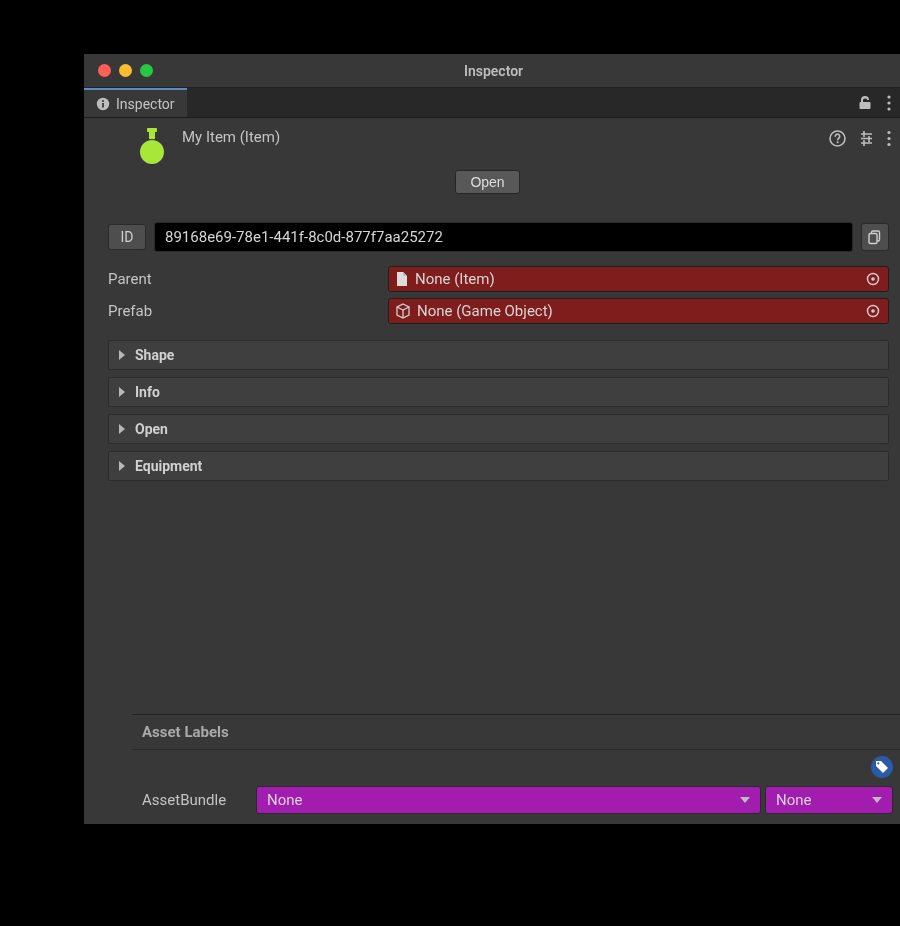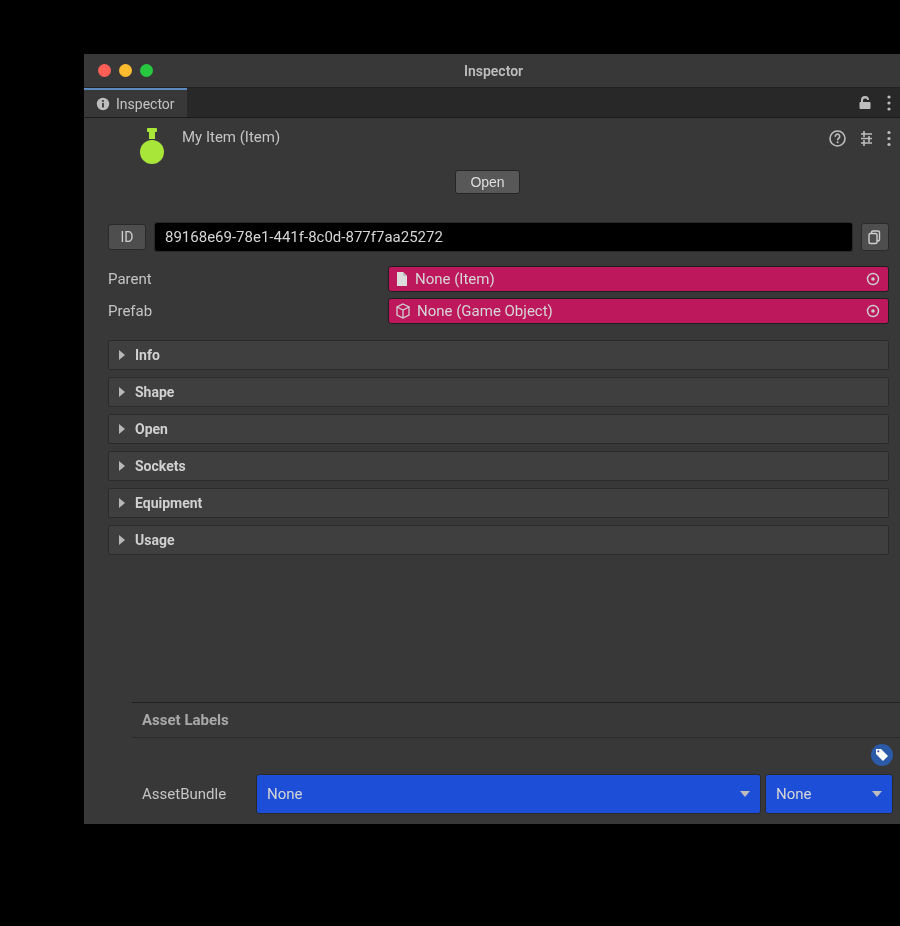--- a/index.html
+++ b/index.html
@@ -40,36 +40,36 @@
   
   .body { flex: 1; background: #383838; padding: 18px 14px 10px 24px; overflow: auto; }
   
   .idrow { display: flex; align-items: center; gap: 8px; margin-bottom: 14px; }
   .idlabel { background: #4e4e4e; border: 1px solid #2a2a2a; border-radius: 3px; padding: 4px 0; font-size: 14px; color: #d0d0d0; min-width: 38px; text-align: center; }
   .idfield { flex: 1; background: #000000; border: 1px solid #2a2a2a; border-radius: 3px; padding: 5px 10px; font-size: 15px; color: #d6d6d6; font-family: inherit; }
   .iconbtn { width: 28px; height: 28px; background: #4e4e4e; border: 1px solid #2a2a2a; border-radius: 3px; display: flex; align-items: center; justify-content: center; cursor: pointer; }
   
   .fieldrow { display: flex; align-items: center; margin-bottom: 6px; }
   .fieldrow .label { width: 280px; color: #c4c4c4; font-size: 15px; }
-  .objfield { flex: 1; display: flex; align-items: center; background: #be185d; border: 1px solid #1e1e1e; border-radius: 3px; padding: 3px 6px; gap: 6px; color: #d6d6d6; }
+  .objfield { flex: 1; display: flex; align-items: center; background: #7f1d1d; border: 1px solid #1e1e1e; border-radius: 3px; padding: 3px 6px; gap: 6px; color: #d6d6d6; }
   .objfield .val { flex: 1; font-size: 15px; }
   .picker { width: 18px; height: 18px; display:flex; align-items:center; justify-content:center; }
   
   .foldouts { margin-top: 16px; display: flex; flex-direction: column; gap: 7px; }
   .foldout { background: #3f3f3f; border: 1px solid #2b2b2b; border-radius: 2px; padding: 6px 10px; display: flex; align-items: center; gap: 10px; cursor: pointer; }
   .foldout .tri { width: 0; height: 0; border-top: 5px solid transparent; border-bottom: 5px solid transparent; border-left: 6px solid #b8b8b8; }
   .foldout .name { font-weight: 700; color: #d0d0d0; font-size: 14px; }
   
   .footer { background: #383838; border-top: 1px solid #222; margin-left: 48px; }
   .assetlabels { padding: 8px 10px; font-weight: 700; color: #a9a9a9; border-bottom: 1px solid #2a2a2a; }
   .tagrow { display: flex; justify-content: flex-end; padding: 6px 10px 4px 10px; }
   .tagbtn { width: 22px; height: 22px; border-radius: 50%; background: #2a5aa8; display:flex; align-items:center; justify-content:center; cursor:pointer; }
   .bundlerow { display: flex; align-items: center; gap: 4px; padding: 4px 10px 10px 10px; }
   .bundlerow .lbl { width: 110px; color: #c4c4c4; }
-  .dropdown { background: #1d4ed8; border: 1px solid #2a2a2a; border-radius: 3px; padding: 10px 10px; display: flex; align-items: center; justify-content: space-between; cursor: pointer; color: #d6d6d6; font-size: 15px; }
+  .dropdown { background: #a21caf; border: 1px solid #2a2a2a; border-radius: 3px; padding: 4px 10px; display: flex; align-items: center; justify-content: space-between; cursor: pointer; color: #d6d6d6; font-size: 15px; }
   .dropdown.big { flex: 1; }
   .dropdown.small { width: 128px; }
   .caret { width: 0; height: 0; border-left: 5px solid transparent; border-right: 5px solid transparent; border-top: 6px solid #bdbdbd; }
   svg { display: block; }
 </style>
 </head>
 <body>
 
 <div class="window">
 
@@ -195,41 +195,33 @@
               <circle cx="7" cy="7" r="5.5" fill="none" stroke="#cfcfcf" stroke-width="1.4"></circle>
               <circle cx="7" cy="7" r="1.8" fill="#cfcfcf"></circle>
             </svg>
         </span>
       </div>
     </div>
 
     <div class="foldouts" id="foldouts">
         <div class="foldout">
           <span class="tri"></span>
+          <span class="name">Shape</span>
+        </div>
+        <div class="foldout">
+          <span class="tri"></span>
           <span class="name">Info</span>
         </div>
         <div class="foldout">
           <span class="tri"></span>
-          <span class="name">Shape</span>
-        </div>
-        <div class="foldout">
-          <span class="tri"></span>
           <span class="name">Open</span>
         </div>
         <div class="foldout">
           <span class="tri"></span>
-          <span class="name">Sockets</span>
-        </div>
-        <div class="foldout">
-          <span class="tri"></span>
           <span class="name">Equipment</span>
-        </div>
-        <div class="foldout">
-          <span class="tri"></span>
-          <span class="name">Usage</span>
         </div>
       </div>
 
   </div>
 
   <div class="footer">
     <div class="assetlabels">Asset Labels</div>
     <div class="tagrow">
       <div class="tagbtn">
         <svg width="14" height="14" viewBox="0 0 14 14">

